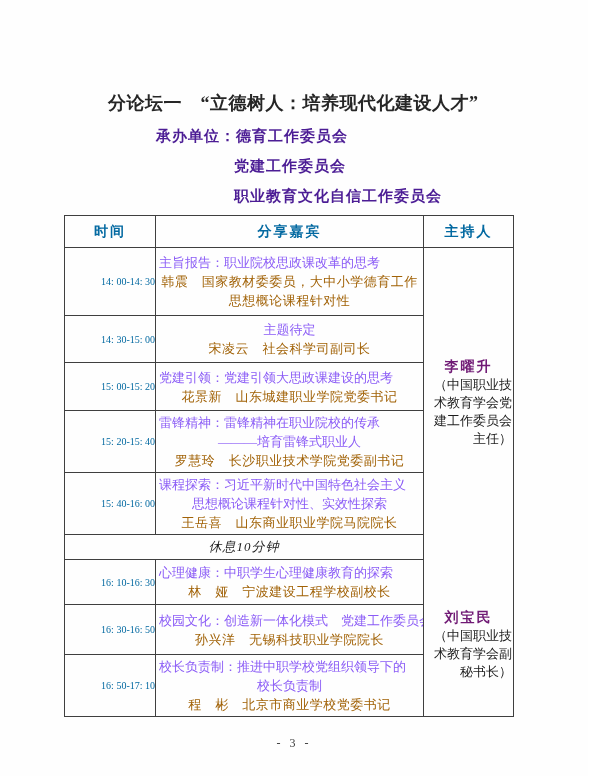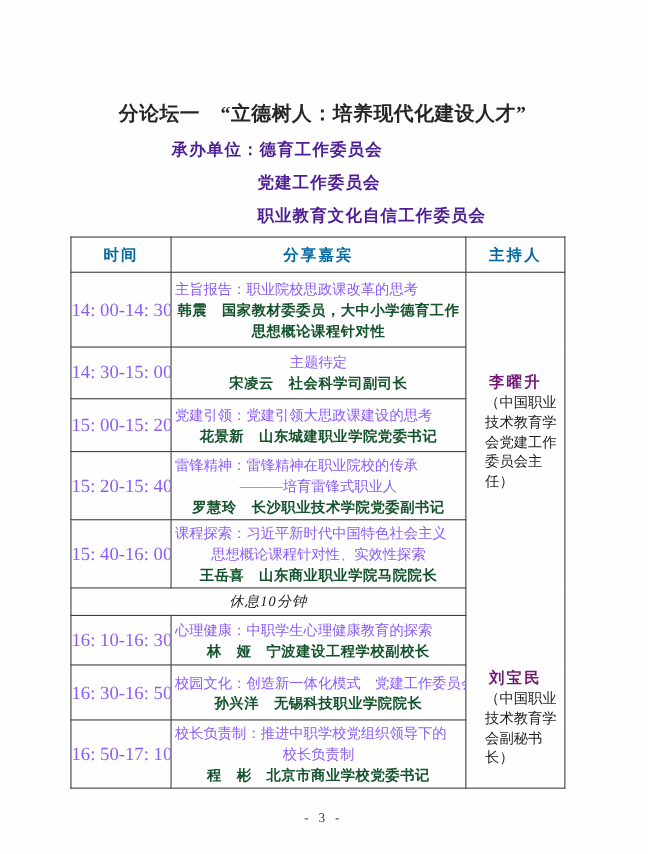--- a/index.html
+++ b/index.html
@@ -67,37 +67,37 @@
   tr.rr1 td { height: 47px; }
   tr.rr2 td { height: 48px; }
   tr.rr3 td { height: 60px; }
   tr.rr4 td { height: 60px; }
   tr.brk td { height: 25px; }
   tr.rr5 td { height: 45px; }
   tr.rr6 td { height: 50px; }
   tr.rr7 td { height: 52px; }
 
   td.time {
-    text-align: left;
-    font-size: 17px;
-    color: #8b5cf6;
+    text-align: right;
+    font-size: 10px;
+    color: #0369a1;
     white-space: nowrap;
   }
   td.guest {
     padding: 2px 3px;
     font-size: 13px;
   }
   .ln {
     line-height: 19px;
     text-align: center;
     white-space: nowrap;
     color: #8b5cf6;
   }
   .ln.tl { text-align: left; }
-  .ln.b  { font-weight: 700; letter-spacing: 0.5px; color: #14532d; }
+  .ln.b  { font-weight: 400; letter-spacing: 0.5px; color: #a16207; }
   td.brk-cell {
     text-align: center;
     font-size: 13px;
     letter-spacing: 1px;
     color: #1c1c1c;
     font-style: italic;
   }
   
   td.host {
     vertical-align: top;
@@ -109,25 +109,24 @@
   .hname {
     font-weight: 700;
     font-size: 14px;
     letter-spacing: 2px;
     line-height: 19px;
     color: #701a75;
   }
   .haff {
     font-size: 13px;
     line-height: 18px;
-    text-align: left;
-    padding-left: 16px;
+    text-align: right;
+    padding-left: 1px;
     color: #1c1c1c;
     word-break: break-all;
-    font-family: Liberation Mono, monospace;
   }
   
   .footer {
     position: absolute;
     left: 0; top: 736px;
     width: 100%;
     text-align: center;
     font-size: 12px;
     letter-spacing: 3px;
     color: #3a3a3a;

